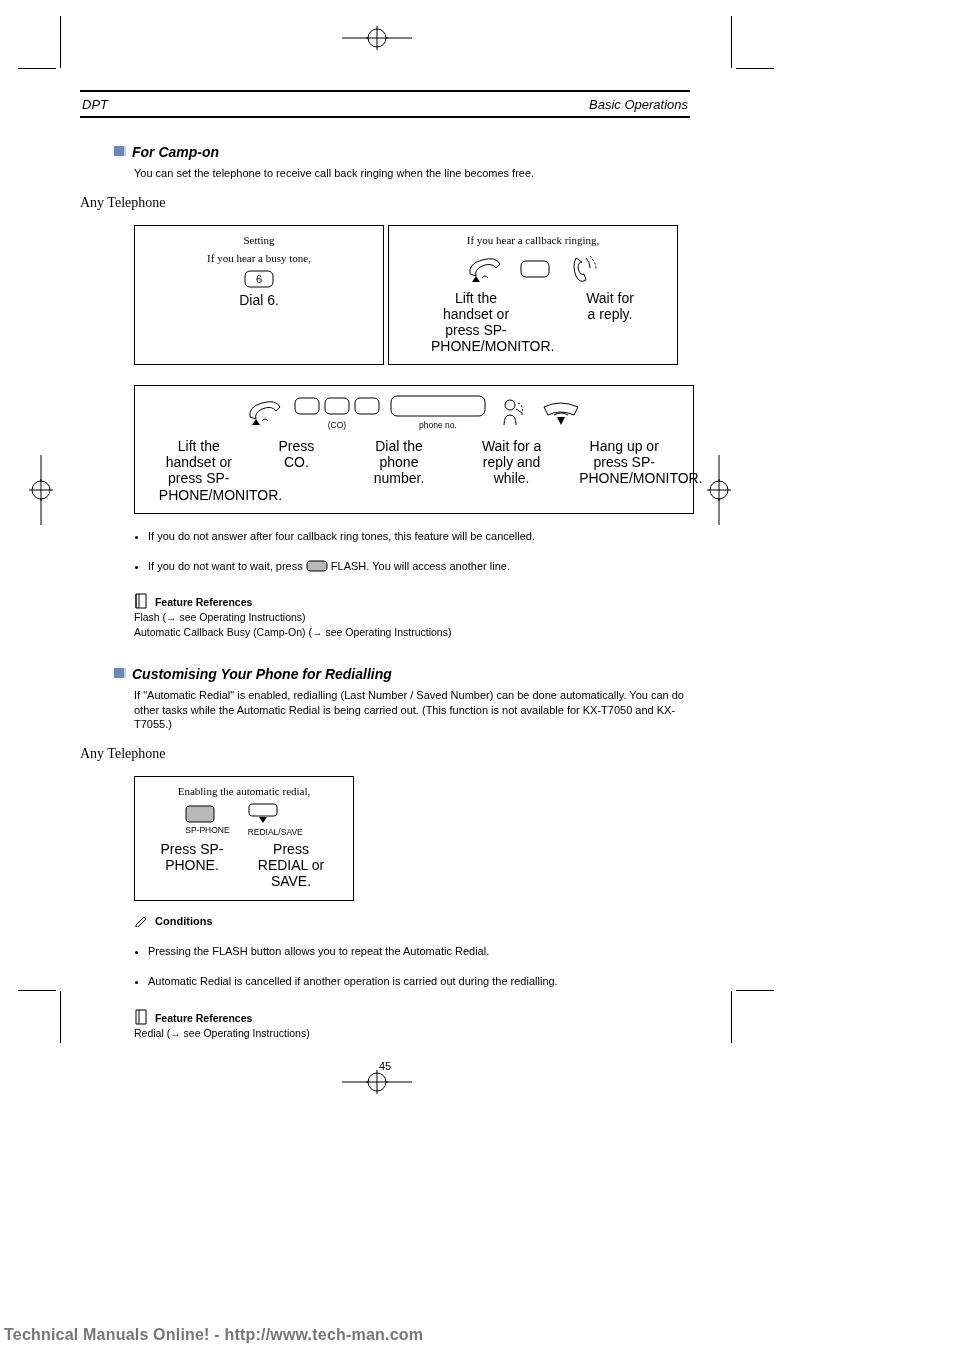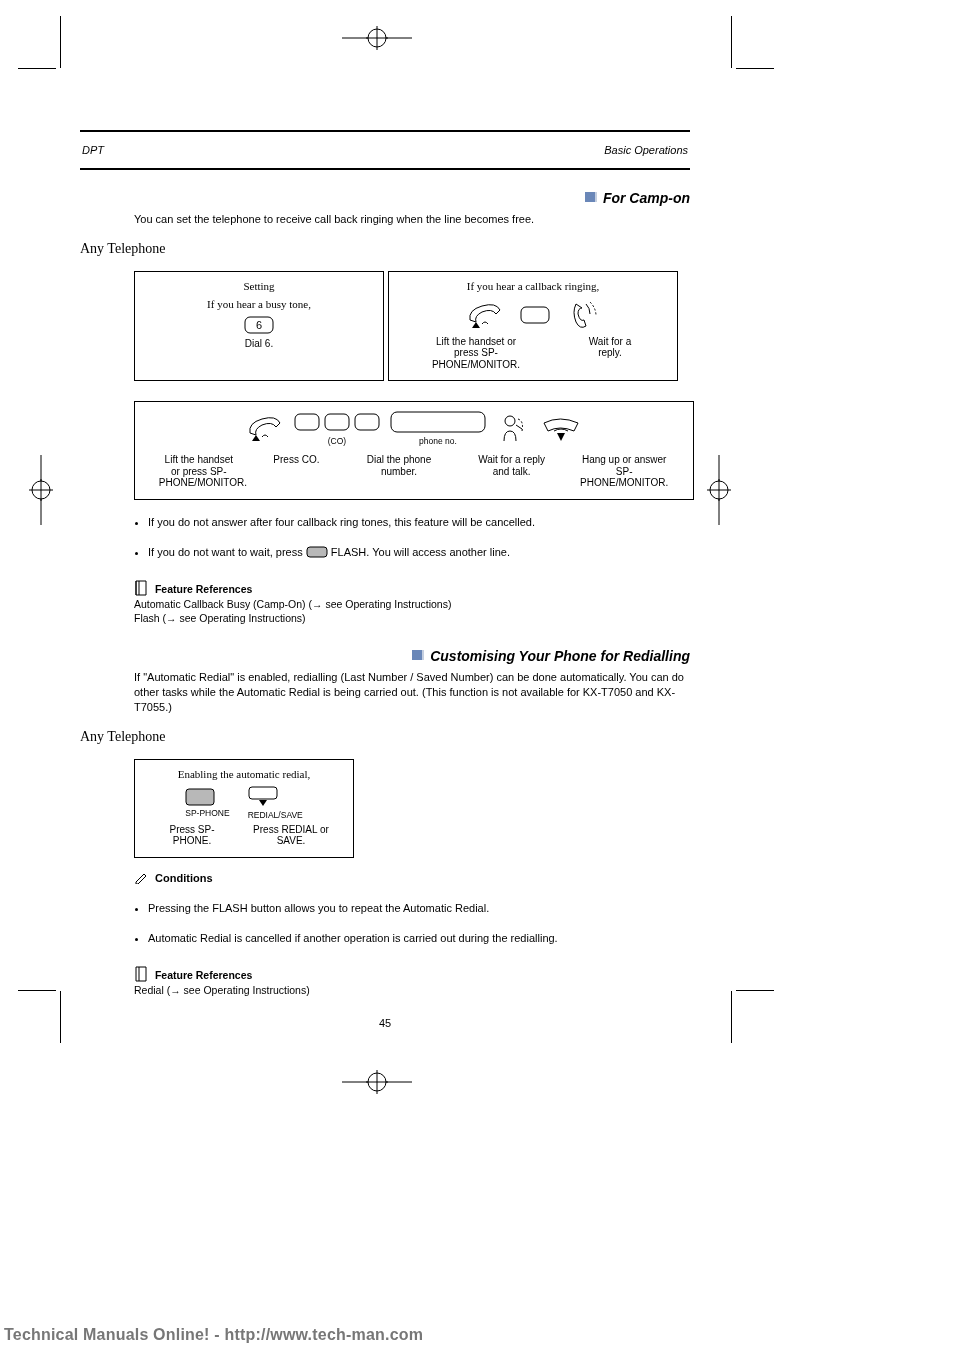--- a/index.html
+++ b/index.html
@@ -26,39 +26,38 @@
   .reg-right { right: 200px; top: 476px; transform: rotate(90deg); transform-origin: center; }
 
   .page {
     position: absolute;
     left: 80px; top: 90px;
     width: 610px;
   }
   .headbar {
     border-top: 2.4px solid #000;
     border-bottom: 2.4px solid #000;
-    height: 40px;
+    height: 28px;
     display:flex; align-items:center; justify-content:space-between;
     padding: 0 2px;
-    font-size: 11px;
-    margin-top: 40px;
+    font-size: 13px;
   }
   .headbar .left { font-style: italic; }
   .headbar .right { font-style: italic; text-align:right; }
 
   .bullet { width: 10px; height: 10px; background:#6a87b8; display:inline-block; margin-right:8px; box-shadow: 2px 0 0 #c5cfe0; vertical-align: 1px;}
-  .feature-title { font-size: 14px; font-style: italic; font-weight: bold; margin-top: 20px; margin-left: 34px; text-align: right; }
+  .feature-title { font-size: 14px; font-style: italic; font-weight: bold; margin-top: 26px; margin-left: 34px; }
   .feature-lead { font-size: 11px; margin-left: 54px; margin-top: 6px; line-height:1.35; }
   .special { font-family: "Comic Sans MS", cursive; font-size: 14px; text-align:left; margin: 14px 0; }
 
   .panels-row { display:flex; gap: 4px; margin-left: 54px; }
   .panel { border: 0.9px solid #000; padding: 8px 10px 10px; }
   .panel .cap { font-family: "Comic Sans MS", cursive; font-size: 11px; text-align:center; margin-bottom:6px; }
   .panel .row { display:flex; align-items:center; justify-content:center; gap: 16px; }
-  .sub { font-size: 10px; text-align:center; margin-top:4px; line-height:1.15;}
+  .sub { font-size: 14px; text-align:center; margin-top:4px; line-height:1.15;}
   .subrow { display:flex; justify-content:space-around;}
 
   .wide { width: 560px; }
   .panel-a { width: 250px; }
   .panel-b { width: 290px; }
 
   .keycap { display:inline-block; }
   .keycap svg { display:block; }
   .klabel { font-size:8.5px; text-align:center; margin-top:2px; }
 
@@ -209,22 +208,22 @@
             <path d="M4 10 Q 20 2 38 10 L34 18 Q20 12 8 18 Z" fill="#fff" stroke="#000"></path>
             <polygon points="17,20 21,28 25,20" fill="#000"></polygon>
             <path d="M14 18 Q21 14 28 18" fill="none" stroke="#000"></path>
           </svg>
       </span>
     </div>
     <div class="subrow" style="margin-top:4px;">
       <div class="sub" style="width:80px">Lift the handset or press SP-PHONE/MONITOR.</div>
       <div class="sub" style="width:60px">Press CO.</div>
       <div class="sub" style="width:90px">Dial the phone number.</div>
-      <div class="sub" style="width:80px">Wait for a reply and talk.</div>
-      <div class="sub" style="width:90px">Hang up or answer SP-PHONE/MONITOR.</div>
+      <div class="sub" style="width:80px">Wait for a reply and while.</div>
+      <div class="sub" style="width:90px">Hang up or press SP-PHONE/MONITOR.</div>
     </div>
   </div>
 
   <ul class="cond">
     <li>If you do not answer after four callback ring tones, this feature will be cancelled.</li>
     <li>
       <span>If you do not want to wait, press </span>
       <svg width="22" height="12" viewBox="0 0 22 12">
           <rect x="1" y="1" width="20" height="10" rx="3" fill="#b8b8b8" stroke="#000"></rect>
         </svg>
@@ -232,22 +231,22 @@
       <span> You will access another line.</span>
     </li>
   </ul>
 
   <div class="refs">
     <svg width="14" height="18" viewBox="0 0 14 18" style="vertical-align:-4px;margin-right:4px">
         <path d="M2 2 L12 2 L12 16 L2 16 Z M2 2 L2 16" fill="#fff" stroke="#000"></path>
         <line x1="5" y1="2" x2="5" y2="16" stroke="#000"></line>
       </svg>
     <span class="hdr">Feature References</span>
+    <div>Flash (→ see Operating Instructions)</div>
     <div>Automatic Callback Busy (Camp-On) (→ see Operating Instructions)</div>
-    <div>Flash (→ see Operating Instructions)</div>
   </div>
 
   <div class="feat2">
     <div class="feature-title"><span class="bullet"></span><span>Customising Your Phone for Redialling</span></div>
     <div class="feature-lead">If "Automatic Redial" is enabled, redialling (Last Number / Saved Number) can be done automatically. You can do other tasks while the Automatic Redial is being carried out. (This function is not available for KX-T7050 and KX-T7055.)</div>
     <div class="special">Any Telephone</div>
 
     <div class="panels-row">
       <div class="panel" style="width:220px">
         <div class="cap"><span>Enabling the automatic redial,</span></div>

